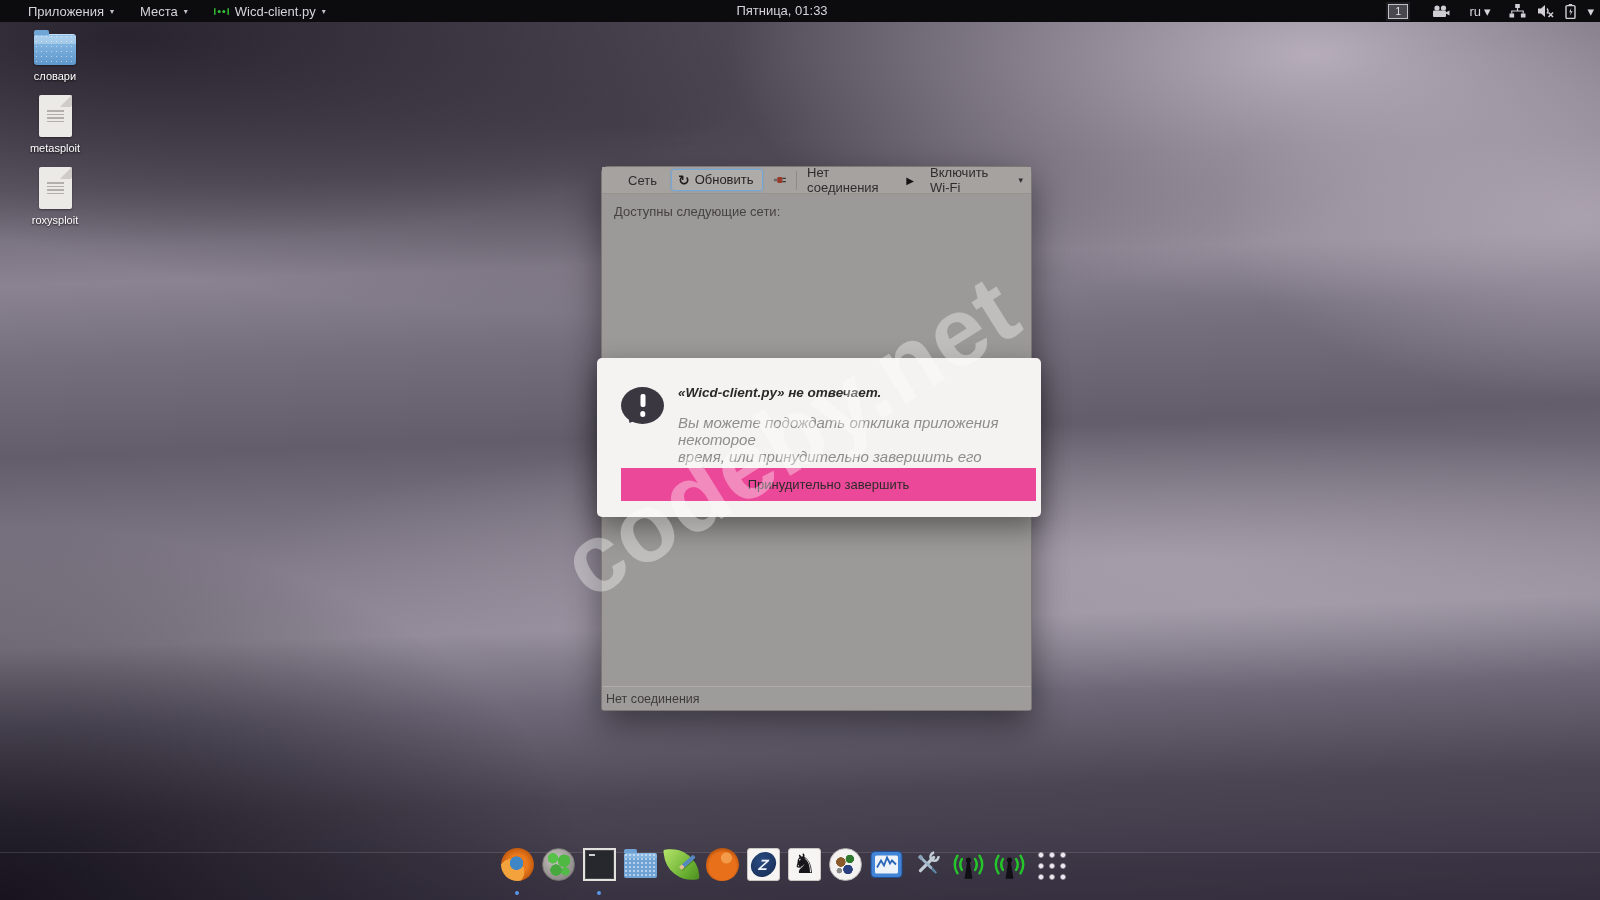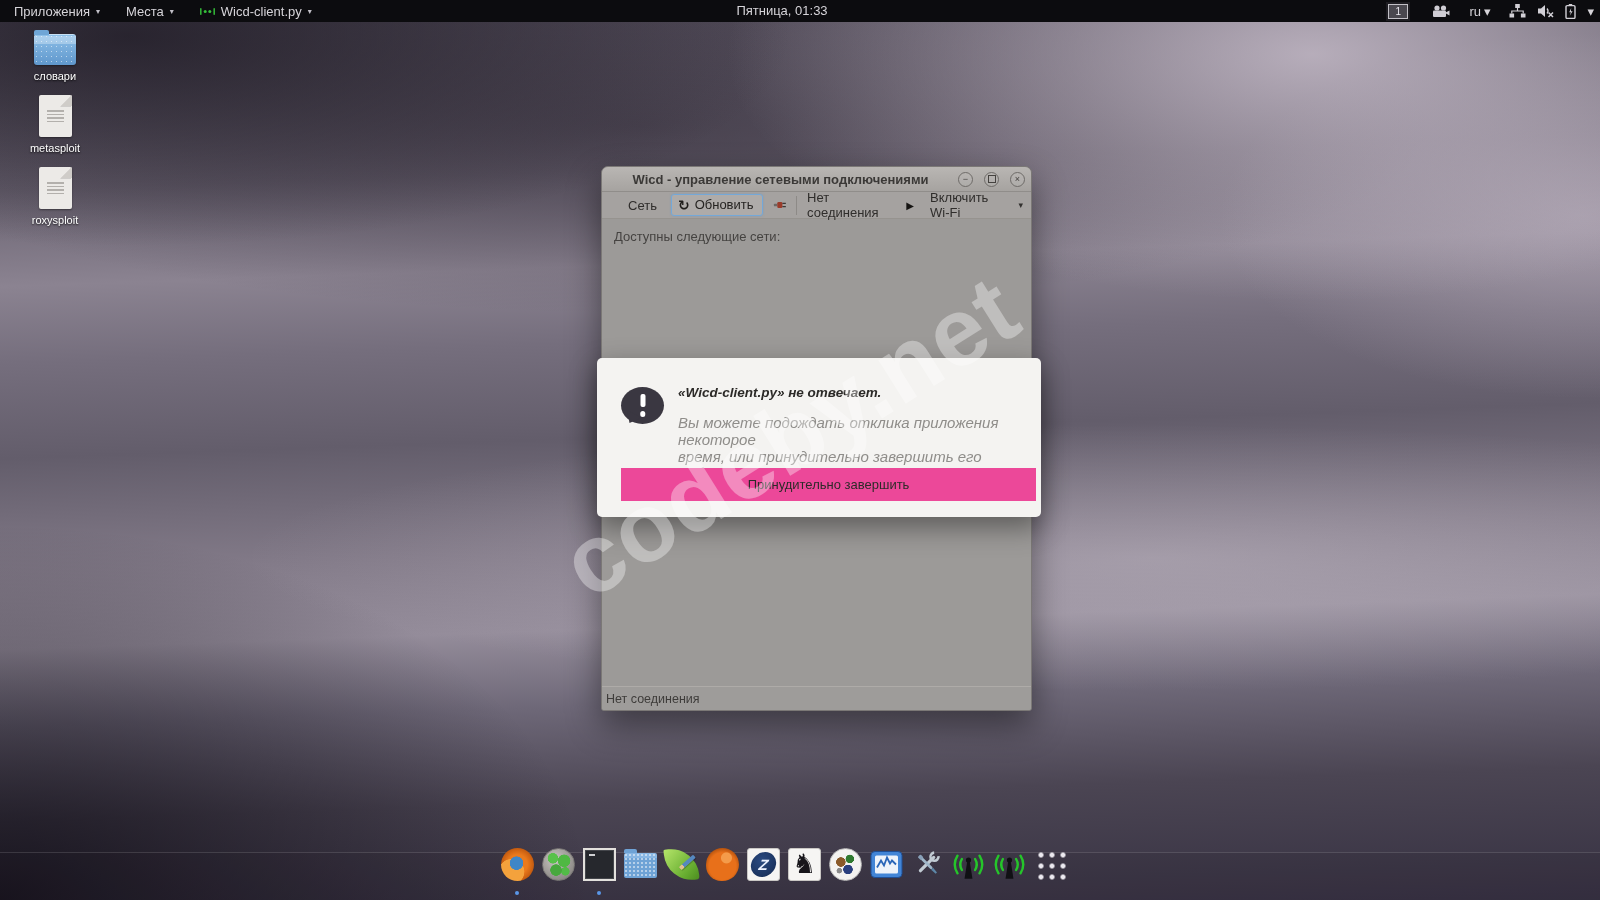--- a/index.html
+++ b/index.html
@@ -14,21 +14,21 @@
       radial-gradient(950px 300px at 8% 4%, rgba(28,24,34,.78), transparent 70%),
       radial-gradient(1100px 260px at 40% 14%, rgba(52,46,58,.6), transparent 72%),
       radial-gradient(1300px 190px at 72% 62%, rgba(218,210,220,.35), transparent 70%),
       radial-gradient(820px 520px at 0% 100%, rgba(15,12,21,.82), transparent 72%),
       linear-gradient(178deg,#544e5c 0%,#6b6472 20%,#8b8391 30%,#756e7d 38%,#635d6b 48%,#827a88 60%,#948c9a 68%,#6e6878 76%,#4b4553 86%,#363142 100%);
   }
 
   
   .top-panel { position:absolute; top:0; left:0; right:0; height:22px; background:#0c0c0f;
     display:flex; align-items:center; color:#d6d4d9; font-size:13px; z-index:50; }
-  .tp-left { display:flex; align-items:center; padding-left:10px; }
+  .tp-left { display:flex; align-items:center; padding-left:24px; }
   .tp-item { display:flex; align-items:center; height:22px; padding:0 4px; }
   .tp-item .arrow { font-size:8px; color:#c2c0c8; margin-left:6px; }
   .mr-lg { margin-right:18px; } .mr-sm { margin-right:6px; }
   .tp-clock { position:absolute; left:calc(50% - 18px); transform:translateX(-50%); line-height:22px; }
   .tp-right { position:absolute; right:6px; top:0; height:22px; display:flex; align-items:center; gap:11px; }
   .ws-box { width:20px; height:15px; border:1px solid #c2c0c6; box-shadow:0 0 0 2px #1e1d22;
     background:#4a484f; color:#eceaf0; font-size:10px; display:flex; align-items:center; justify-content:center; margin-right:12px; }
   .kb { display:flex; align-items:center; gap:3px; margin:0 8px; }
   .tp-svg { display:block; }
 
@@ -218,28 +218,20 @@
       <div class="icon-doc"></div>
       <div class="desk-label">metasploit</div>
     </div>
     <div class="desk-item">
       <div class="icon-doc"></div>
       <div class="desk-label">roxysploit</div>
     </div>
   </div>
 
   <div class="wicd">
-    <div class="titlebar">
-      <span class="title">Wicd - управление сетевыми подключениями</span>
-      <span class="winbtns">
-        <span class="winbtn">−</span>
-        <span class="winbtn max"></span>
-        <span class="winbtn">×</span>
-      </span>
-    </div>
     <div class="toolbar">
       <span class="menu-net">Сеть</span>
       <span class="refresh-btn">
         <span class="refresh-glyph">↻</span>
         <span>Обновить</span>
       </span>
       <svg width="16" height="14" viewBox="0 0 16 14">
         <rect x="1" y="5.5" width="4" height="3" rx="1" fill="#6b6865"></rect>
         <rect x="5" y="3.5" width="6" height="7" rx="1.5" fill="#9a3b2a"></rect>
         <path d="M11 5.2 h4 M11 8.8 h4" stroke="#3a3836" stroke-width="1.5"></path>

